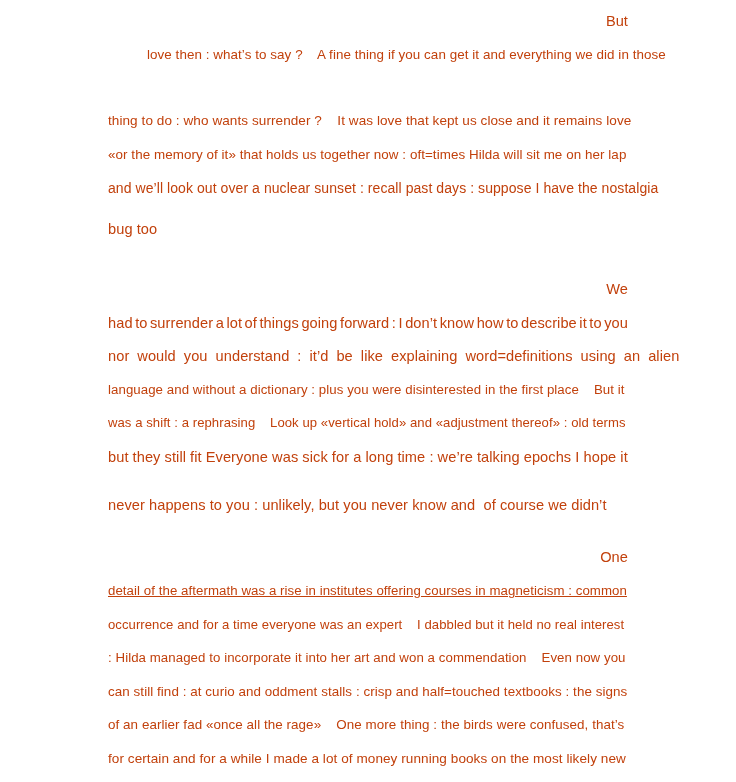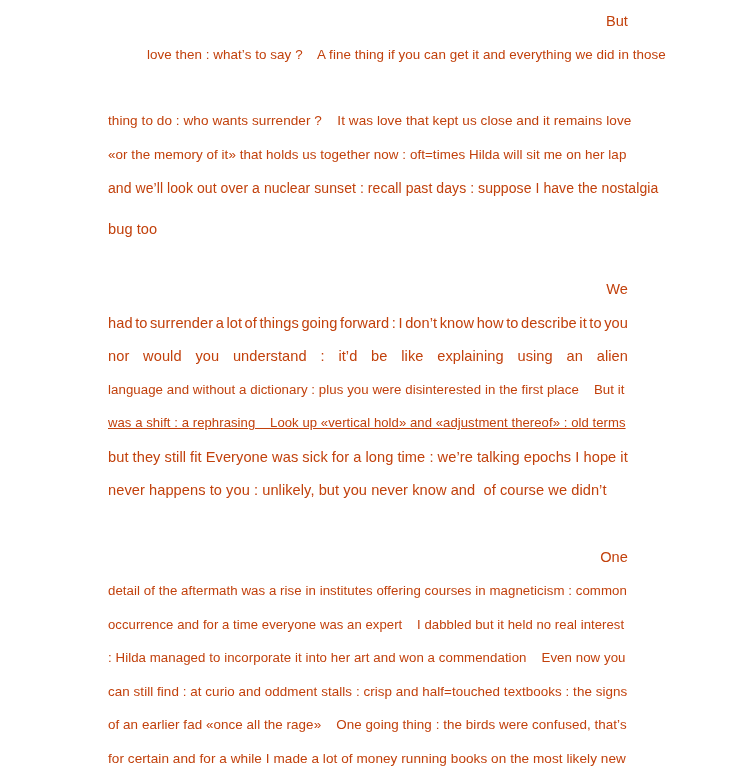--- a/index.html
+++ b/index.html
@@ -80,38 +80,38 @@
     <div class="line flow" style="top: 144px; font-size: 13.4px;">«or the memory of it» that holds us together now : oft=times Hilda will sit me on her lap</div>
 
     <div class="line flow" style="top: 177px; font-size: 14px; text-align: center;">and we’ll look out over a nuclear sunset : recall past days : suppose I have the nostalgia</div>
 
     <div class="line flow" style="top:211px;margin-top:7px;">bug too</div>
 
     <div class="line hang" style="top:278px;">We</div>
 
     <div class="line justify" style="top:312px;"><span>had</span><span>to</span><span>surrender</span><span>a</span><span>lot</span><span>of</span><span>things</span><span>going</span><span>forward</span><span>:</span><span>I</span><span>don’t</span><span>know</span><span>how</span><span>to</span><span>describe</span><span>it</span><span>to</span><span>you</span></div>
 
-    <div class="line justify" style="top:345px;gap:8px;"><span>nor</span><span>would</span><span>you</span><span>understand</span><span>:</span><span>it’d</span><span>be</span><span>like</span><span>explaining</span><span>using</span><span>an</span><span>alien</span></div>
+    <div class="line justify" style="top:345px;gap:8px;"><span>nor</span><span>would</span><span>you</span><span>understand</span><span>:</span><span>it’d</span><span>be</span><span>like</span><span>explaining</span><span>word=definitions</span><span>using</span><span>an</span><span>alien</span></div>
 
     <div class="line flow" style="top: 379px; font-size: 13.25px;">language and without a dictionary : plus you were disinterested in the first place    But it</div>
 
-    <div class="line flow" style="top: 412px; font-size: 13.1px; text-decoration: underline;">was a shift : a rephrasing    Look up «vertical hold» and «adjustment thereof» : old terms</div>
+    <div class="line flow" style="top: 412px; font-size: 13.1px;">was a shift : a rephrasing    Look up «vertical hold» and «adjustment thereof» : old terms</div>
 
     <div class="line justify" style="top:446px;"><span>but</span><span>they</span><span>still</span><span>fit</span><span>Everyone</span><span>was</span><span>sick</span><span>for</span><span>a</span><span>long</span><span>time</span><span>:</span><span>we’re</span><span>talking</span><span>epochs</span><span>I</span><span>hope</span><span>it</span></div>
 
-    <div class="line flow" style="top:479px;">never happens to you : unlikely, but you never know and  of course we didn’t</div>
+    <div class="line flow" style="top:494px;">never happens to you : unlikely, but you never know and  of course we didn’t</div>
 
     <div class="line hang" style="top:546px;">One</div>
 
-    <div class="line flow" style="top: 580px; font-size: 13.25px;">detail of the aftermath was a rise in institutes offering courses in magneticism : common</div>
+    <div class="line flow" style="top: 580px; font-size: 13.25px; text-decoration: underline;">detail of the aftermath was a rise in institutes offering courses in magneticism : common</div>
 
     <div class="line flow" style="top: 614px; font-size: 13.1px;">occurrence and for a time everyone was an expert    I dabbled but it held no real interest</div>
 
     <div class="line flow" style="top: 647px; font-size: 13.25px;">: Hilda managed to incorporate it into her art and won a commendation    Even now you</div>
 
     <div class="line flow" style="top: 681px; font-size: 13.4px;">can still find : at curio and oddment stalls : crisp and half=touched textbooks : the signs</div>
 
-    <div class="line flow" style="top: 714px; font-size: 13.4px;">of an earlier fad «once all the rage»    One going thing : the birds were confused, that’s</div>
+    <div class="line flow" style="top: 714px; font-size: 13.4px;">of an earlier fad «once all the rage»    One more thing : the birds were confused, that’s</div>
 
     <div class="line flow" style="top: 748px; font-size: 13.55px;">for certain and for a while I made a lot of money running books on the most likely new</div>
 
   </div>
 </div>
 
 </body></html>

